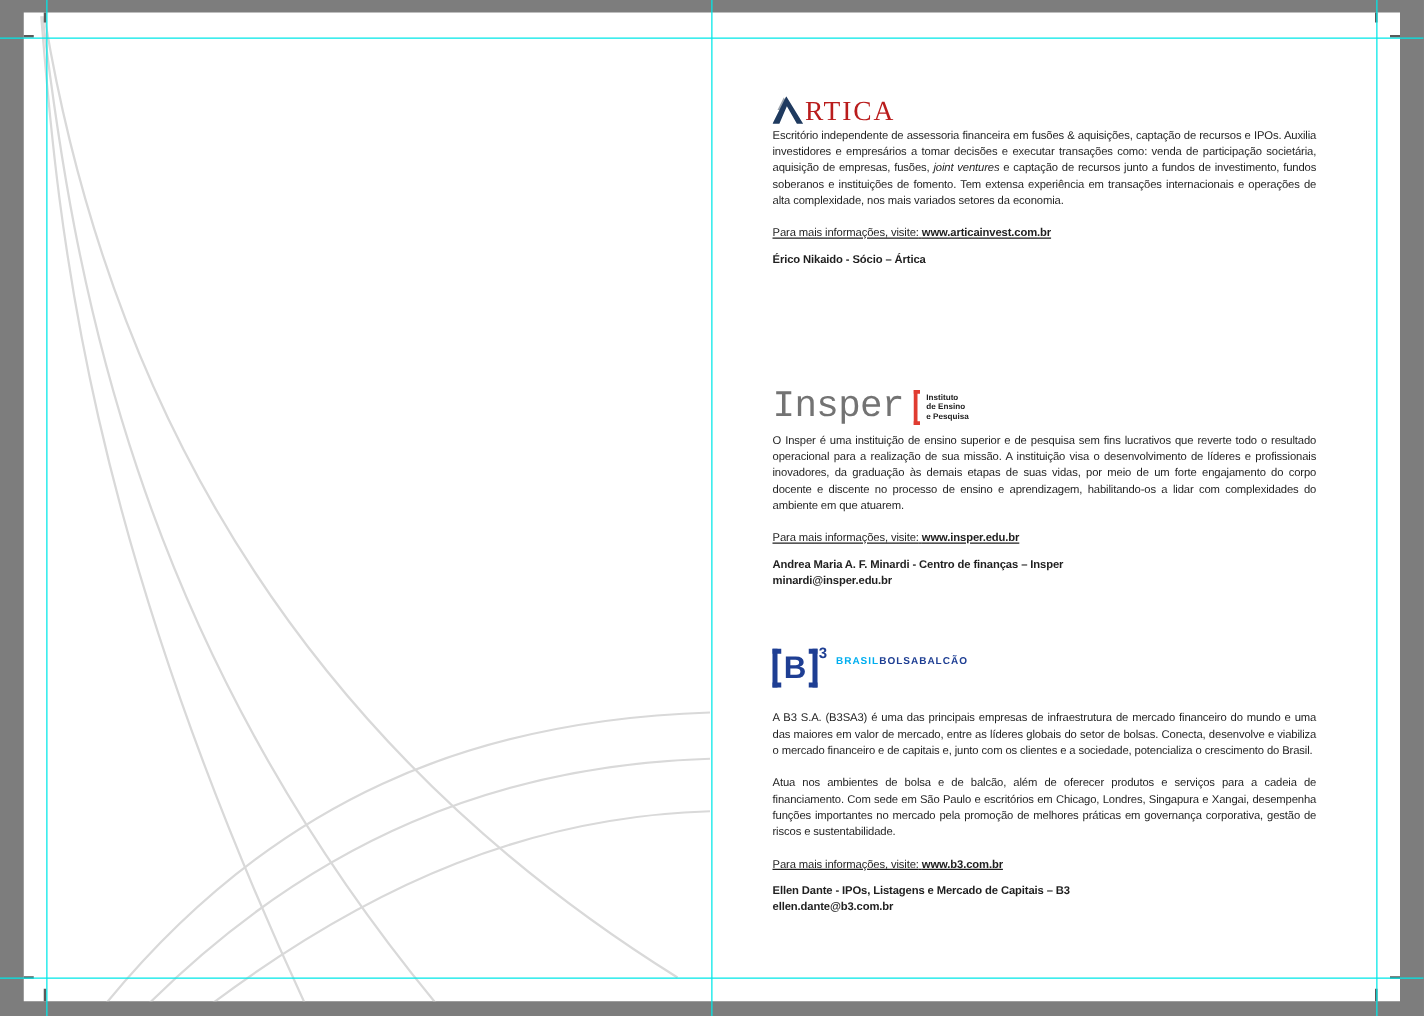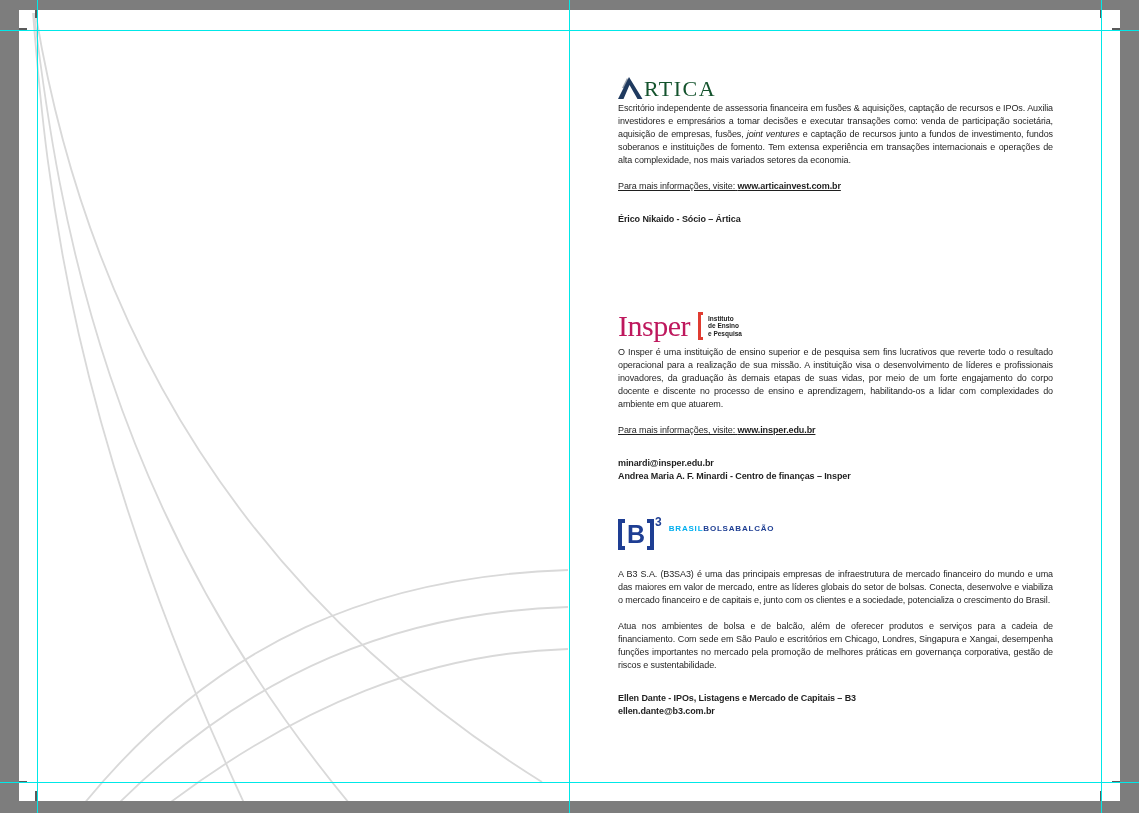--- a/index.html
+++ b/index.html
@@ -15,29 +15,29 @@
   .cm{position:absolute;background:#5a5a5a;z-index:5;}
   
   .content{position:absolute;left:599px;top:0;width:435px;color:#1f1f1f;}
   .content section{position:absolute;left:0;width:435px;}
   .sec-artica{top:66px;}
   .sec-insper{top:298px;}
   .sec-b3{top:505px;}
   p.body{margin:13px 0 0 0;font-size:9px;line-height:13px;text-align:justify;letter-spacing:-0.1px;}
   p.nojust{text-align:left;text-decoration:underline;}
   p.first{margin-top:2px;}
-  .contact{margin-top:20px;font-weight:bold;font-size:9px;line-height:13px;letter-spacing:-0.1px;}
+  .contact{margin-top:8px;font-weight:bold;font-size:9px;line-height:13px;letter-spacing:-0.1px;}
   b{font-weight:bold;}
   
   .logo-artica{display:flex;align-items:flex-end;height:24px;}
   .artica-text{font-family:"Liberation Serif",serif;font-size:22px;line-height:22px;
-               color:#14532d;letter-spacing:1.5px;margin-left:1px;}
+               color:#b91c1c;letter-spacing:1.5px;margin-left:1px;}
   
   .logo-insper{display:flex;align-items:center;height:36px;}
-  .insper-word{font-family:Liberation Serif, serif;font-size:30px;color:#be185d;letter-spacing:-0.5px;}
+  .insper-word{font-family:Liberation Mono, monospace;font-size:30px;color:#737373;letter-spacing:-0.5px;}
   .insper-bracket{display:inline-block;width:5px;height:28px;margin:0 5px 0 8px;
                   border-left:3px solid #e03c31;border-top:3px solid #e03c31;border-bottom:3px solid #e03c31;
                   box-sizing:border-box;}
   .insper-sub{font-size:6.5px;line-height:7.5px;font-weight:bold;color:#222;}
   
   .logo-b3{display:flex;align-items:flex-start;height:40px;}
   .b3-mark{display:flex;align-items:flex-start;}
   .bkt{display:inline-block;width:7px;height:31px;box-sizing:border-box;margin-top:4px;}
   .bkt.l{border-left:4px solid #1e3e93;border-top:4px solid #1e3e93;border-bottom:4px solid #1e3e93;}
   .bkt.r{border-right:4px solid #1e3e93;border-top:4px solid #1e3e93;border-bottom:4px solid #1e3e93;}
@@ -86,41 +86,42 @@
           <span class="insper-bracket"></span>
           <span class="insper-sub">
             <span>Instituto</span><br>
             <span>de Ensino</span><br>
             <span>e Pesquisa</span>
           </span>
         </div>
         <p class="body first">O Insper é uma instituição de ensino superior e de pesquisa sem fins lucrativos que reverte todo o resultado operacional para a realização de sua missão. A instituição visa o desenvolvimento de líderes e profissionais inovadores, da graduação às demais etapas de suas vidas, por meio de um forte engajamento do corpo docente e discente no processo de ensino e aprendizagem, habilitando-os a lidar com complexidades do ambiente em que atuarem.</p>
         <p class="body nojust"><span>Para mais informações, visite:</span> <b>www.insper.edu.br</b></p>
         <div class="contact">
+          <div>Andrea Maria A. F. Minardi - Centro de finanças – Insper</div>
           <div>minardi@insper.edu.br</div>
-          <div>Andrea Maria A. F. Minardi - Centro de finanças – Insper</div>
         </div>
       </section>
 
       <section class="sec-b3">
         <div class="logo-b3">
           <div class="b3-mark">
             <span class="bkt l"></span>
             <span class="b3-b">B</span>
             <span class="bkt r"></span>
             <span class="b3-sup">3</span>
           </div>
           <div class="b3-words">
             <span class="cyan">BRASIL</span>
             <span>BOLSA</span>
             <span>BALCÃO</span>
           </div>
         </div>
         <p class="body" style="">A B3 S.A. (B3SA3) é uma das principais empresas de infraestrutura de mercado financeiro do mundo e uma das maiores em valor de mercado, entre as líderes globais do setor de bolsas. Conecta, desenvolve e viabiliza o mercado financeiro e de capitais e, junto com os clientes e a sociedade, potencializa o crescimento do Brasil.</p>
         <p class="body">Atua nos ambientes de bolsa e de balcão, além de oferecer produtos e serviços para a cadeia de financiamento. Com sede em São Paulo e escritórios em Chicago, Londres, Singapura e Xangai, desempenha funções importantes no mercado pela promoção de melhores práticas em governança corporativa, gestão de riscos e sustentabilidade.</p>
+        <p class="body nojust"><span>Para mais informações, visite:</span> <b>www.b3.com.br</b></p>
         <div class="contact">
           <div>Ellen Dante - IPOs, Listagens e Mercado de Capitais – B3</div>
           <div>ellen.dante@b3.com.br</div>
         </div>
       </section>
 
     </div>
   </div>
 
   <div class="cm" style="left:35px;top:10px;width:2px;height:8px;"></div>

